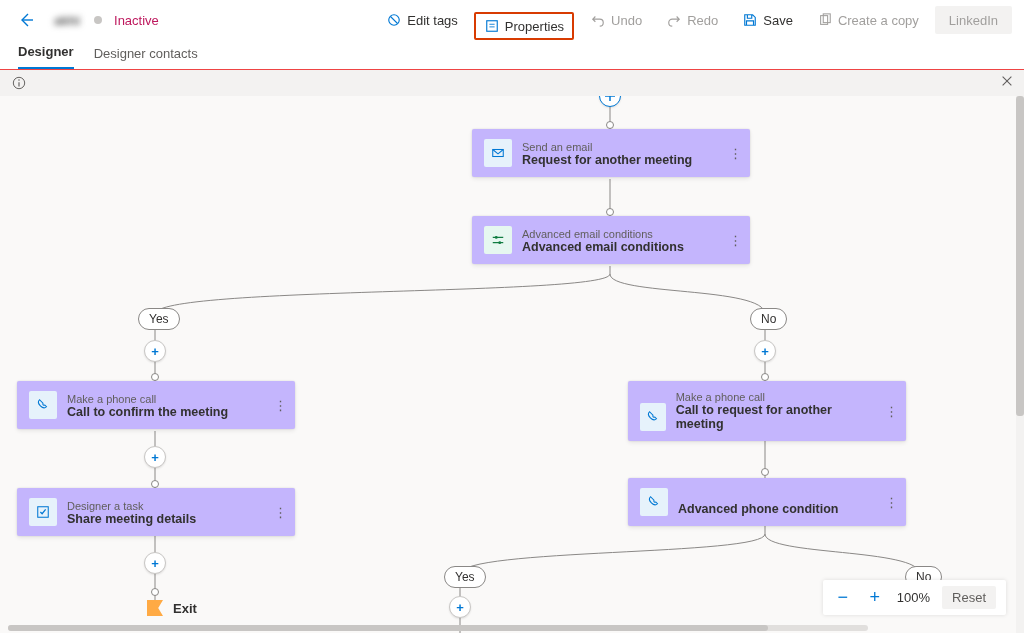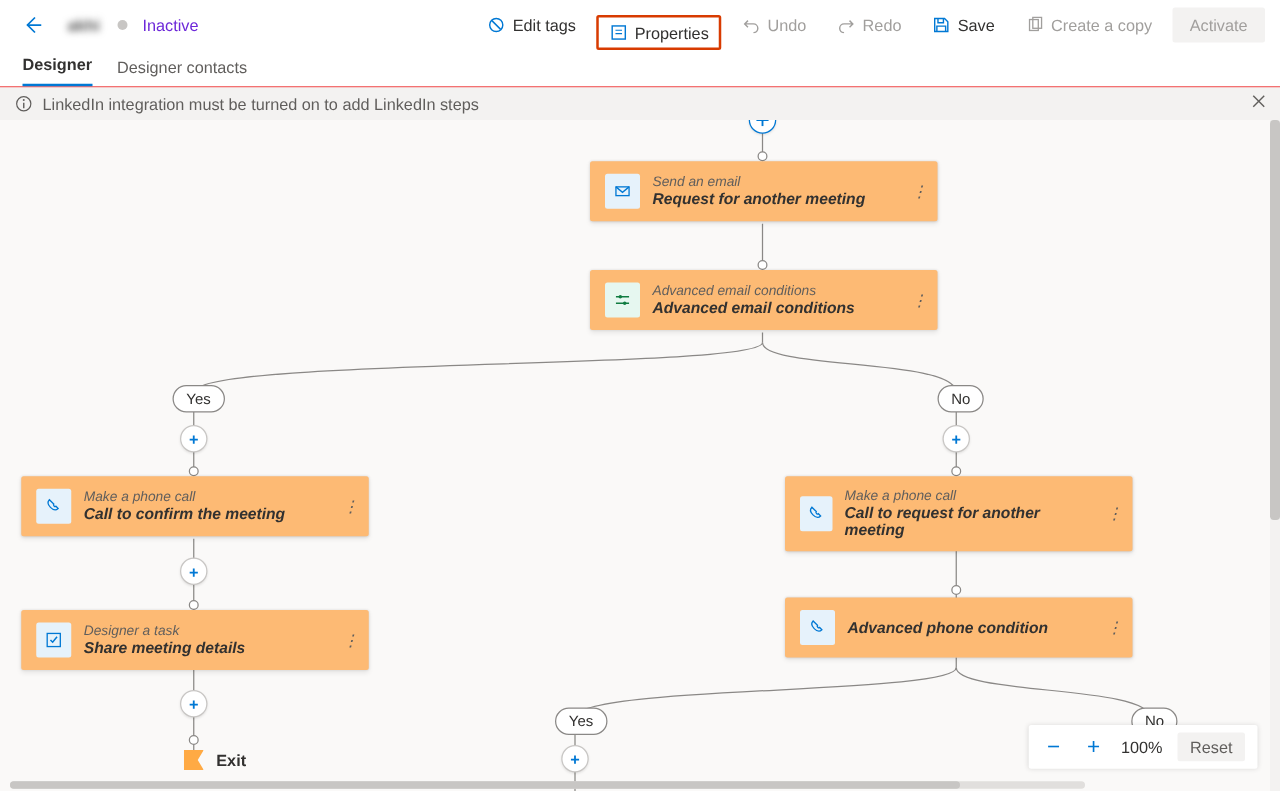--- a/index.html
+++ b/index.html
@@ -1,41 +1,41 @@
 <!DOCTYPE html>
 <html><head>
 <meta charset="utf-8">
 <style>
   * { box-sizing: border-box; margin: 0; padding: 0; }
   html, body { width: 1024px; height: 633px; font-family: "Segoe UI", sans-serif; font-size: 13px; color: #323130; background: #fff; overflow: hidden; }
   .topbar { display: flex; align-items: center; height: 40px; padding: 0 12px; gap: 8px; }
   .back-btn { width: 28px; height: 28px; display: flex; align-items: center; justify-content: center; color: #0078d4; cursor: pointer; }
   .blurred { filter: blur(3px); color: #555; font-weight: 600; padding: 0 6px; }
   .status-dot { width: 8px; height: 8px; border-radius: 50%; background: #c8c6c4; margin-right: 4px; }
-  .status-text { color: #6d28d9; }
+  .status-text { color: #be185d; }
   .spacer { flex: 1; }
   .tb-btn { display: flex; align-items: center; gap: 5px; height: 28px; padding: 0 8px; color: #323130; cursor: pointer; border-radius: 2px; }
   .tb-btn.disabled { color: #a19f9d; cursor: default; }
   .tb-btn .ic { width: 16px; height: 16px; display:flex; align-items:center; justify-content:center; }
   .tb-btn .ic.blue { color: #0078d4; }
   .tb-btn .ic.gray { color: #a19f9d; }
   .activate { background: #f3f2f1; color: #a19f9d; height: 28px; padding: 0 14px; border-radius: 2px; display:flex; align-items:center; cursor:default; }
   .highlight-box { border: 2px solid #d83b01; border-radius: 2px; margin-top: 12px; }
 
   .tabs { display: flex; gap: 20px; padding: 0 18px; height: 30px; align-items:flex-end; border-bottom: 1px solid #ef4444; }
   .tab { padding-bottom: 8px; color: #605e5c; cursor:pointer; }
   .tab.active { color: #323130; font-weight: 600; border-bottom: 2px solid #0078d4; }
 
   .banner { display:flex; align-items:center; height: 26px; padding: 0 12px; background: #f3f2f1; color: #605e5c; gap: 8px; position:relative; }
   .banner .close { position:absolute; right:10px; top:4px; color:#605e5c; cursor:pointer; font-size:16px; }
 
   .canvas-wrap { position: relative; width: 1024px; height: calc(633px - 40px - 30px - 26px); overflow:auto; background:#faf9f8; }
   .canvas { position:relative; width: 1200px; height: 650px; }
 
-  .node { position:absolute; background:#fdba74; border-radius:2px; box-shadow: 0 0 2px rgba(0,0,0,.12), 0 2px 4px rgba(0,0,0,.08); display:flex; align-items:center; padding:10px 40px 10px 12px;font-style:italic; }
+  .node { position:absolute; background:#c4b5fd; border-radius:2px; box-shadow: 0 0 2px rgba(0,0,0,.12), 0 2px 4px rgba(0,0,0,.08); display:flex; align-items:flex-end; padding:10px 40px 10px 12px; }
   .node .icon { width:28px; height:28px; border-radius:2px; background:#e6f2fb; color:#0078d4; display:flex; align-items:center; justify-content:center; margin-right:10px; }
   .node .icon.green { background:#e6f7f0; color:#107c41; }
   .node .txt .t1 { font-size:11px; color:#605e5c; }
   .node .txt .t2 { font-size:12.5px; color:#323130; font-weight:600; }
   .node .more { position:absolute; right:8px; top:50%; transform:translateY(-50%); color:#605e5c; cursor:pointer; }
 
   .small-circle { position:absolute; width:8px; height:8px; background:#fff; border:1px solid #8a8886; border-radius:50%; }
   .plus-btn { position:absolute; width:22px; height:22px; background:#fff; border:1px solid #c8c6c4; border-radius:50%; display:flex; align-items:center; justify-content:center; color:#0078d4; font-weight:600; cursor:pointer; box-shadow:0 1px 2px rgba(0,0,0,.1); }
   .pill { position:absolute; background:#fff; border:1px solid #8a8886; border-radius:12px; height:22px; padding:0 10px; display:flex; align-items:center; font-size:12px; color:#323130; }
   .exit { position:absolute; display:flex; align-items:center; gap:10px; font-size:13px; font-weight:600; color:#323130;padding-left:12px; }
@@ -120,36 +120,35 @@
     <span class="ic gray">
         <svg width="14" height="14" viewBox="0 0 16 16">
           <rect x="3" y="3" width="8" height="10" fill="none" stroke="currentColor" stroke-width="1.2"></rect>
           <rect x="6" y="1" width="8" height="10" fill="none" stroke="currentColor" stroke-width="1.2"></rect>
         </svg>
       </span>
     <span>Create a copy</span>
   </div>
 
   <div class="activate">
-    <span>Activate</span>
+    <span>LinkedIn</span>
   </div>
 </div>
 
 <div class="tabs">
   <div class="tab active">Designer</div>
   <div class="tab">Designer contacts</div>
 </div>
 
 <div class="banner">
   <svg width="14" height="14" viewBox="0 0 16 16">
       <circle cx="8" cy="8" r="6.5" fill="none" stroke="#605e5c" stroke-width="1.1"></circle>
       <line x1="8" y1="7" x2="8" y2="12" stroke="#605e5c" stroke-width="1.3"></line>
       <circle cx="8" cy="4.5" r=".9" fill="#605e5c"></circle>
     </svg>
-  <span>LinkedIn integration must be turned on to add LinkedIn steps</span>
   <span class="close">
     <svg width="14" height="14" viewBox="0 0 16 16">
         <line x1="3" y1="3" x2="13" y2="13" stroke="currentColor" stroke-width="1.3"></line>
         <line x1="13" y1="3" x2="3" y2="13" stroke="currentColor" stroke-width="1.3"></line>
       </svg>
   </span>
 </div>
 
 <div class="canvas-wrap">
   <div class="canvas">

